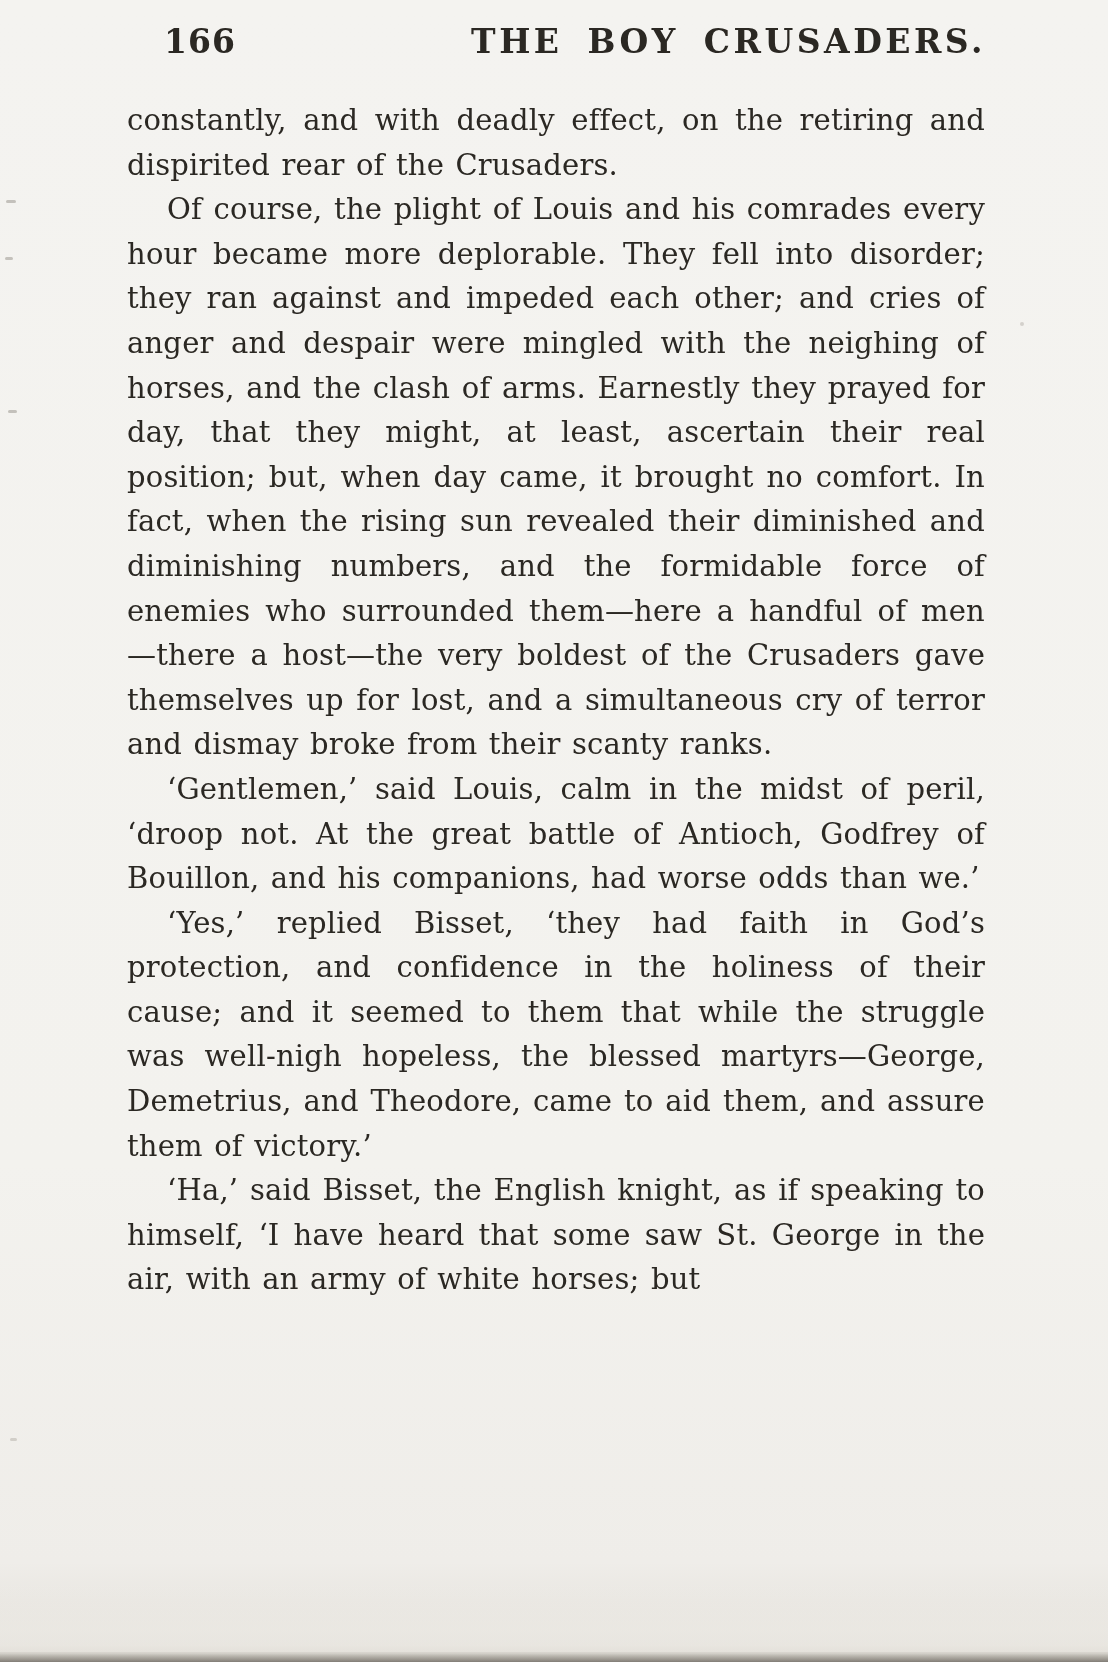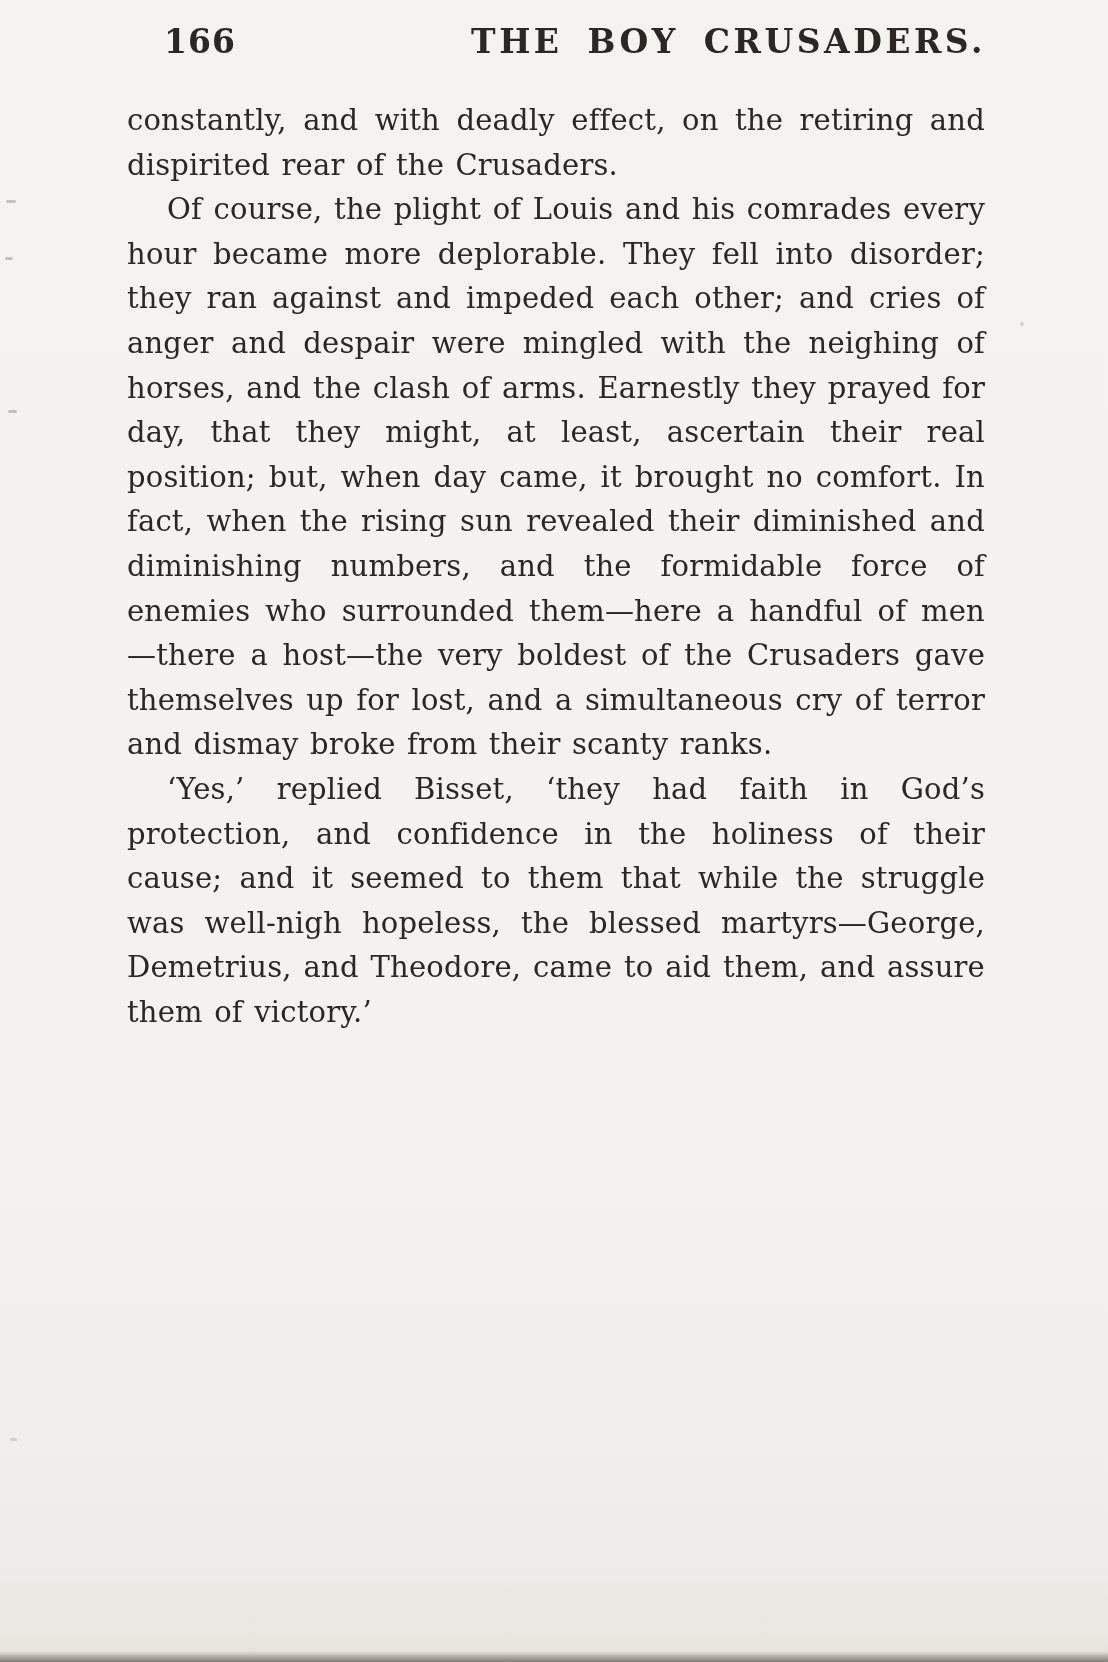--- a/index.html
+++ b/index.html
@@ -101,21 +101,23 @@
 <div class="page">
 
   <header class="header">
     <span class="page-number">166</span>
     <span class="running-title">THE BOY CRUSADERS.</span>
   </header>
 
   <main class="body-text">
     <p class="noindent">constantly, and with deadly effect, on the retiring and dispirited rear of the Crusaders.</p>
     <p class="indent">Of course, the plight of Louis and his comrades every hour became more deplorable.  They fell into disorder; they ran against and impeded each other; and cries of anger and despair were mingled with the neighing of horses, and the clash of arms. Earnestly they prayed for day, that they might, at least, ascertain their real position; but, when day came, it brought no comfort.  In fact, when the rising sun revealed their diminished and diminishing numbers, and the formidable force of enemies who surrounded them—here a handful of men—there a host—the very boldest of the Crusaders gave themselves up for lost, and a simultaneous cry of terror and dismay broke from their scanty ranks.</p>
+    <p class="indent">‘Gentlemen,’ said Louis, calm in the midst of peril, ‘droop not.  At the great battle of Antioch, Godfrey of Bouillon, and his companions, had worse odds than we.’</p>
     <p class="indent">‘Yes,’ replied Bisset, ‘they had faith in God’s protection, and confidence in the holiness of their cause; and it seemed to them that while the struggle was well-nigh hopeless, the blessed martyrs—George, Demetrius, and Theodore, came to aid them, and assure them of victory.’</p>
+    <p class="indent">‘Ha,’ said Bisset, the English knight, as if speaking to himself, ‘I have heard that some saw St. George in the air, with an army of white horses; but</p>
   </main>
 
   <div class="artifact a1"></div>
   <div class="artifact a2"></div>
   <div class="artifact a3"></div>
   <div class="artifact a4"></div>
   <div class="artifact a5"></div>
 
   <div class="bottom-fade"></div>
   <div class="page-edge"></div>

